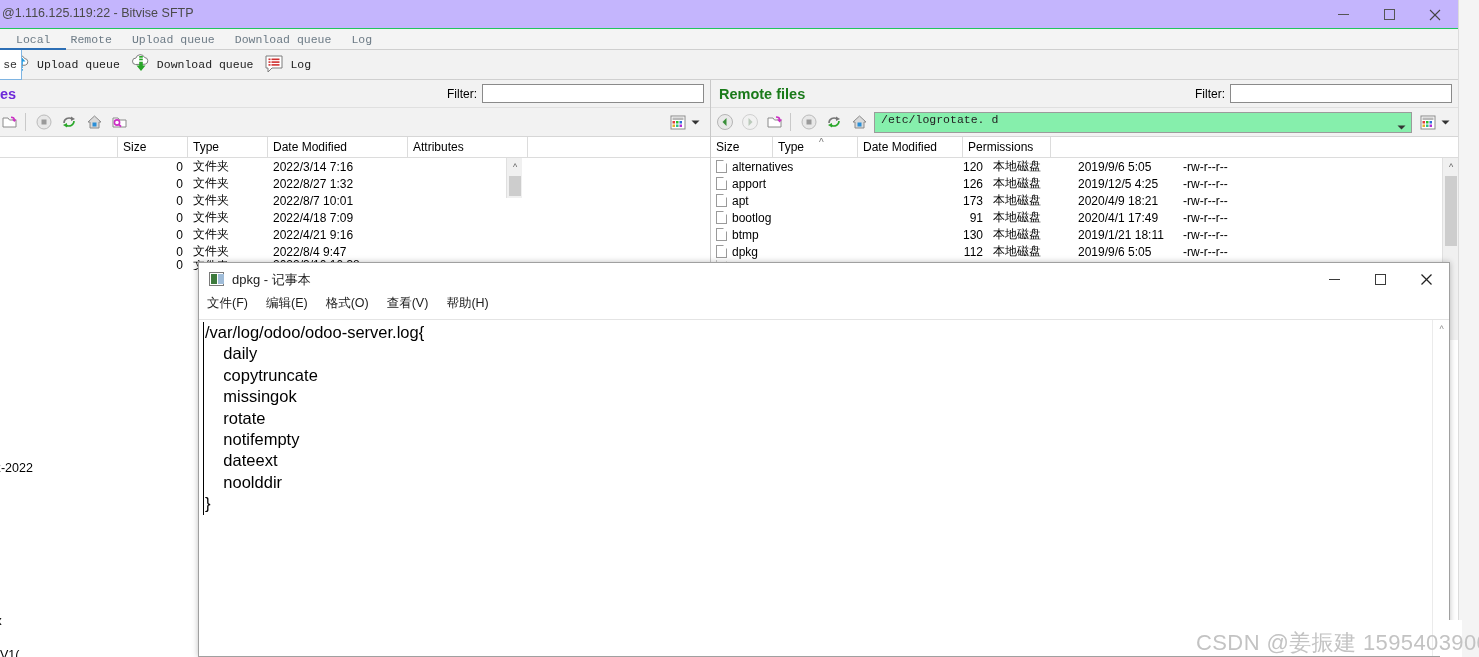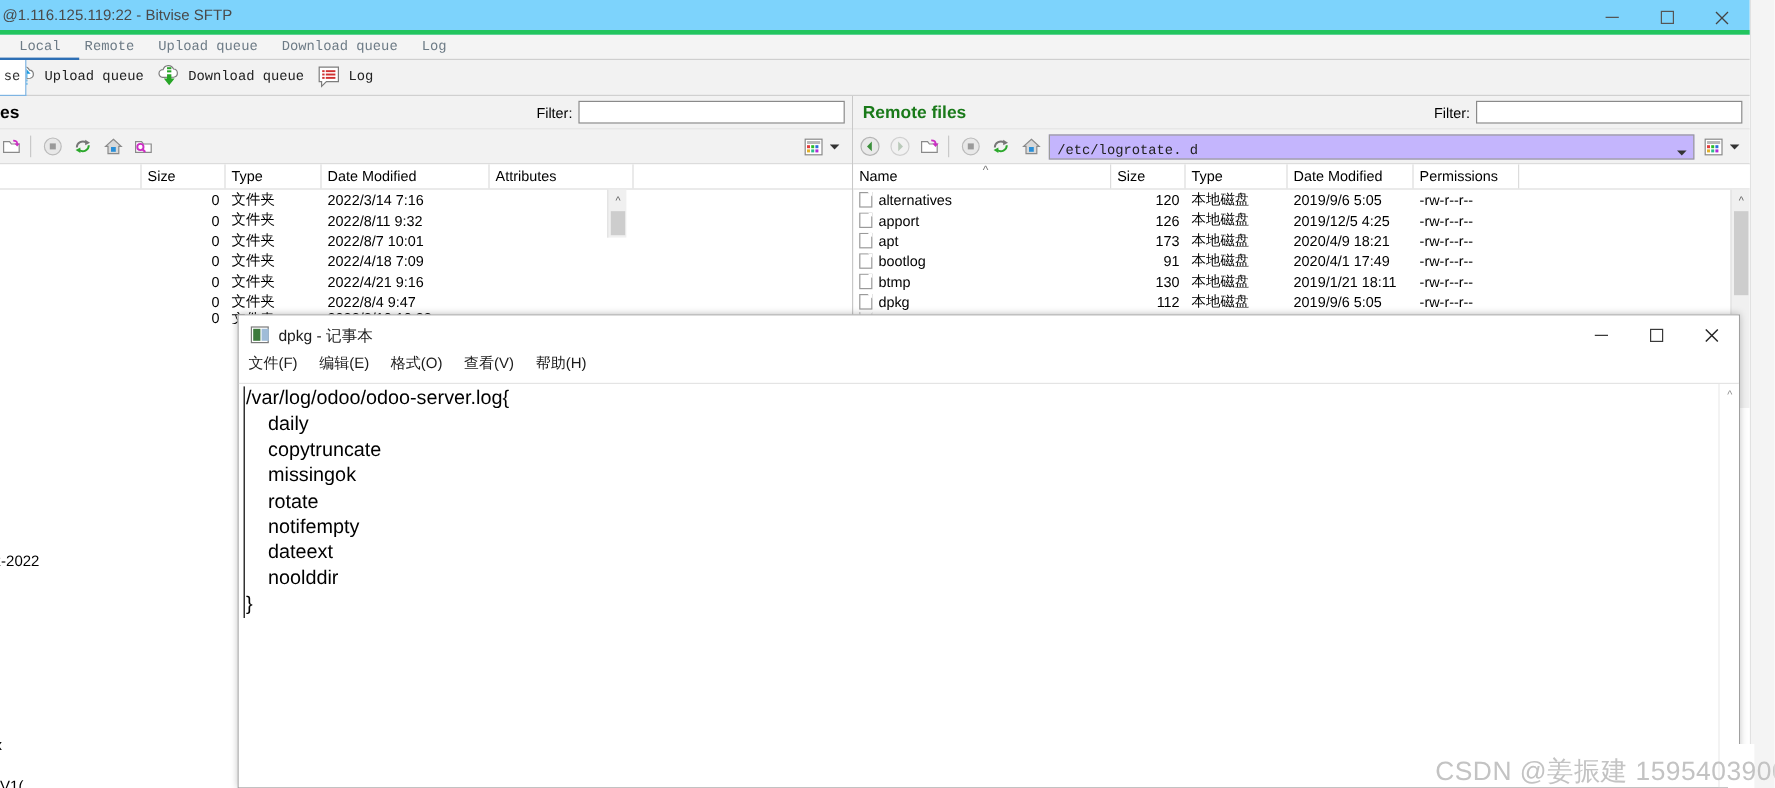--- a/index.html
+++ b/index.html
@@ -17,22 +17,22 @@
   
   .bg-window {
     position: absolute; left: 1458px; top: 0; width: 21px; height: 657px;
     background: #f4f4f4; border-left: 1px solid #dcdcdc;
     overflow: hidden;
   }
 
   
   .sftp-win { position: absolute; left: 0; top: 0; width: 1458px; height: 657px; background: #ffffff; }
   .titlebar {
-    position: relative; height: 29px; background: #7dd3fc;
-    border-bottom: 4px solid #22c55e;
+    position: relative; height: 29px; background: #c4b5fd;
+    border-bottom: 1px solid #22c55e;
   }
   .title-text {
     position: absolute; left: 2px; top: 6px; font-size: 12.5px; color: #4a4a4a;
     font-family: "Liberation Sans", sans-serif; white-space: nowrap;
   }
   .win-btns { position: absolute; right: 0; top: 0; height: 29px; display: flex; }
   .win-btn {
     width: 46px; height: 29px; display: flex; align-items: center; justify-content: center;
     color: #555; font-size: 13px;
   }
@@ -74,37 +74,37 @@
   .pane-right { left: 710px; width: 748px; border-left: 1px solid #c8c8c8;}
 
   .pane-head {
     height: 28px; background: #f2f2f2; position: relative;
     border-bottom: 1px solid #e0e0e0; display:flex; align-items:center;
   }
   .pane-title {
     font-size: 14.5px; font-weight: bold; color: #1a7a1a; margin-left: 8px;
     white-space: nowrap;
   }
-  .pane-title.local { color: #000000; }
+  .pane-title.local { color: #6d28d9; }
   .filter-wrap { position: absolute; right: 6px; top: 4px; display: flex; align-items: center; }
   .filter-label { font-size: 12px; color: #000; margin-right: 5px; }
   .filter-input {
     width: 222px; height: 19px; border: 1px solid #8a8a8a; background: #fff;
     font-size: 12px; padding: 0 3px; outline: none; font-family:"Liberation Sans", sans-serif;
   }
 
   .pane-tools {
     height: 29px; background: #f2f2f2; border-bottom: 1px solid #d6d6d6;
     display: flex; align-items: center; position: relative;
   }
   .navbtn { width: 22px; height: 22px; display:flex; align-items:center; justify-content:center; margin-left:3px;}
   .sep { width: 1px; height: 18px; background: #c9c9c9; margin: 0 4px; }
   .pathbox {
-    flex: 1; height: 21px; background: #c4b5fd; border: 1px solid #9b9b9b;
-    margin: 0 0 0 4px; display: flex; align-items: flex-end; position: relative;
+    flex: 1; height: 21px; background: #86efac; border: 1px solid #9b9b9b;
+    margin: 0 0 0 4px; display: flex; align-items: flex-start; position: relative;
   }
   .pathtext {
     font-family: "Liberation Mono", monospace; font-size: 11.5px; color: #222;
     margin-left: 6px; white-space: nowrap;
   }
   .path-caret { position: absolute; right: 5px; top: 7px; }
   .viewbtn { width: 20px; height: 20px; margin-left: 6px; display:flex; align-items:center; justify-content:center;}
   .viewcaret { width: 14px; display:flex; align-items:center; justify-content:center;}
 
   
@@ -364,21 +364,21 @@
             <div class="cell" style="width:306px;"></div>
             <div class="cell num" style="width:70px;">0</div>
             <div class="cell" style="width:80px;">文件夹</div>
             <div class="cell" style="width:140px;">2022/3/14 7:16</div>
             <div class="cell" style="width:120px;"></div>
           </div>
           <div class="row">
             <div class="cell" style="width:306px;"></div>
             <div class="cell num" style="width:70px;">0</div>
             <div class="cell" style="width:80px;">文件夹</div>
-            <div class="cell" style="width:140px;">2022/8/11 9:32</div>
+            <div class="cell" style="width:140px;">2022/8/27 1:32</div>
             <div class="cell" style="width:120px;"></div>
           </div>
           <div class="row">
             <div class="cell" style="width:306px;"></div>
             <div class="cell num" style="width:70px;">0</div>
             <div class="cell" style="width:80px;">文件夹</div>
             <div class="cell" style="width:140px;">2022/8/7 10:01</div>
             <div class="cell" style="width:120px;"></div>
           </div>
           <div class="row">
@@ -517,21 +517,20 @@
           </div>
           <div class="viewcaret">
             <svg width="9" height="7" viewBox="0 0 9 7">
                 <path d="M0.5 1.5 L4.5 5.5 L8.5 1.5z" fill="#333"></path>
               </svg>
           </div>
           <div style="width:6px;"></div>
         </div>
 
         <div class="cols">
-          <div class="col" style="width:215px;">Name</div>
           <div class="col num" style="width:62px;">Size</div>
           <div class="col" style="width:85px;">Type</div>
           <div class="col" style="width:105px;">Date Modified</div>
           <div class="col" style="width:88px;">Permissions</div>
           <div class="sortmark" style="left:108px;">^</div>
         </div>
 
         <div class="rows">
           <div class="row">
             <div class="cell name-cell" style="width:215px;">

